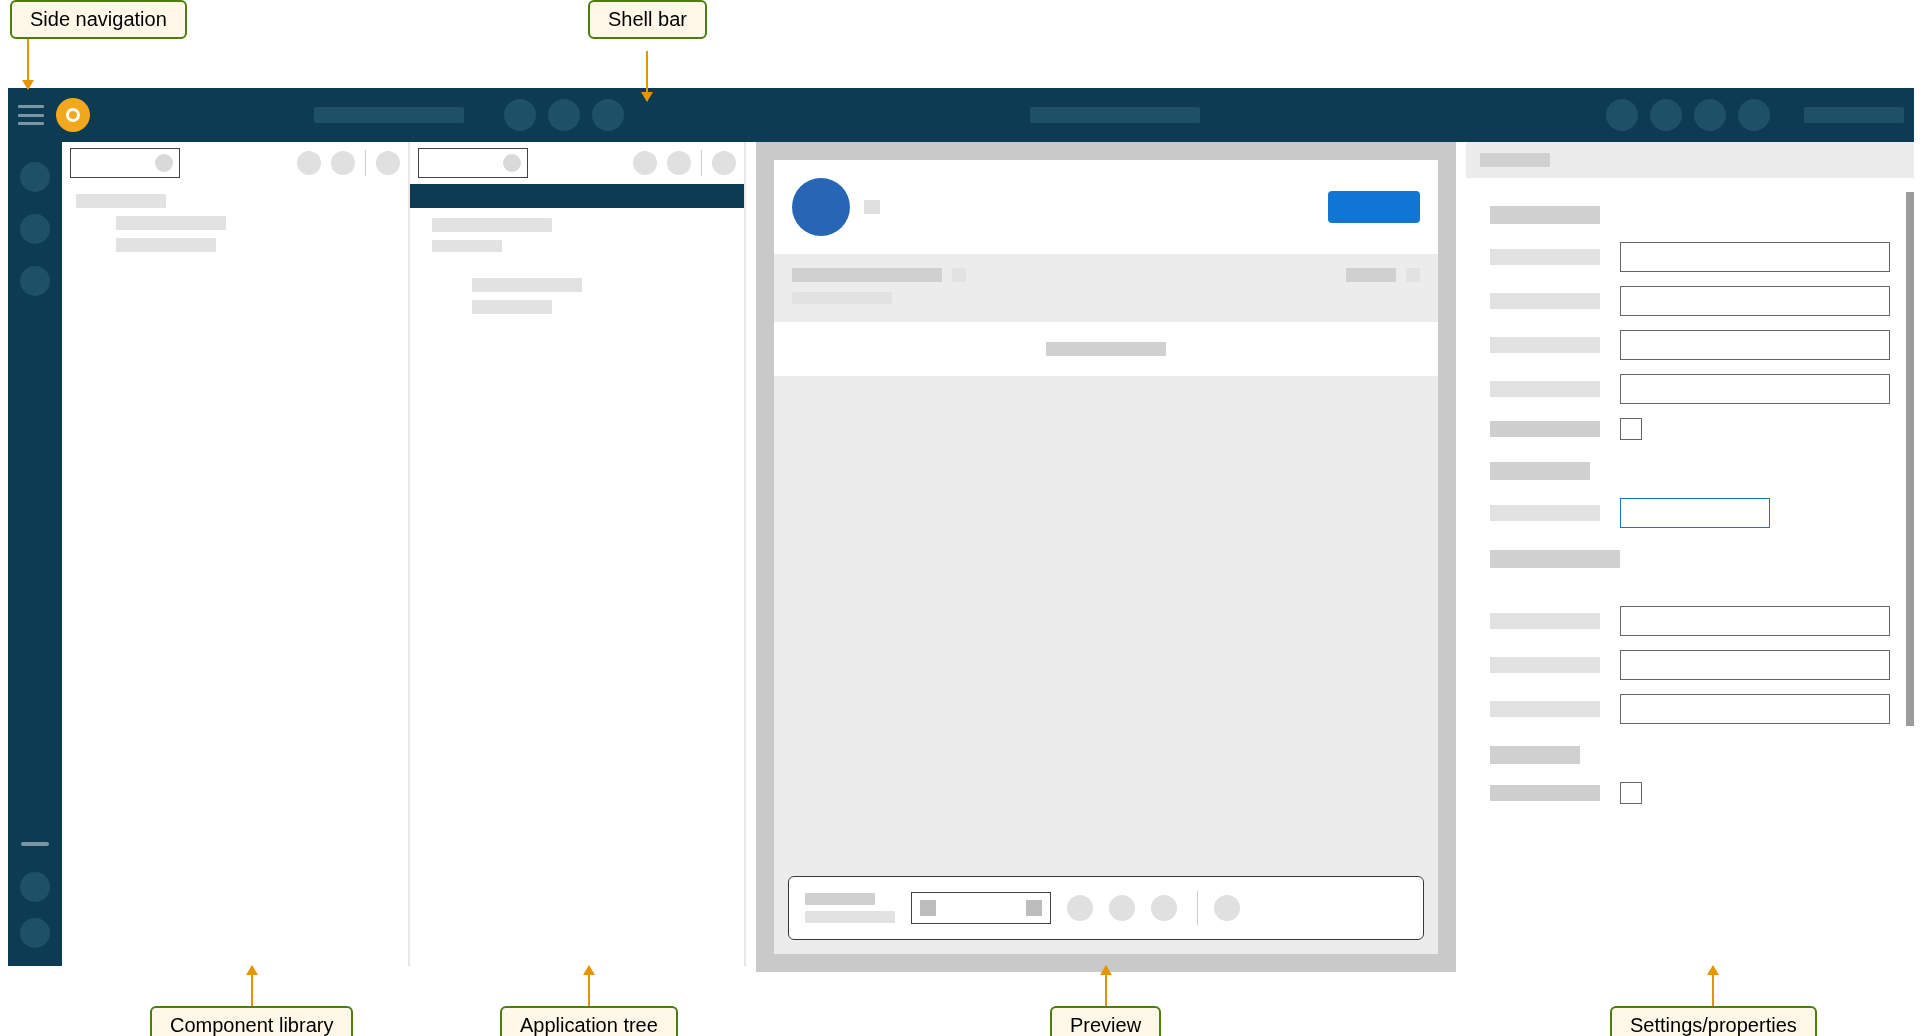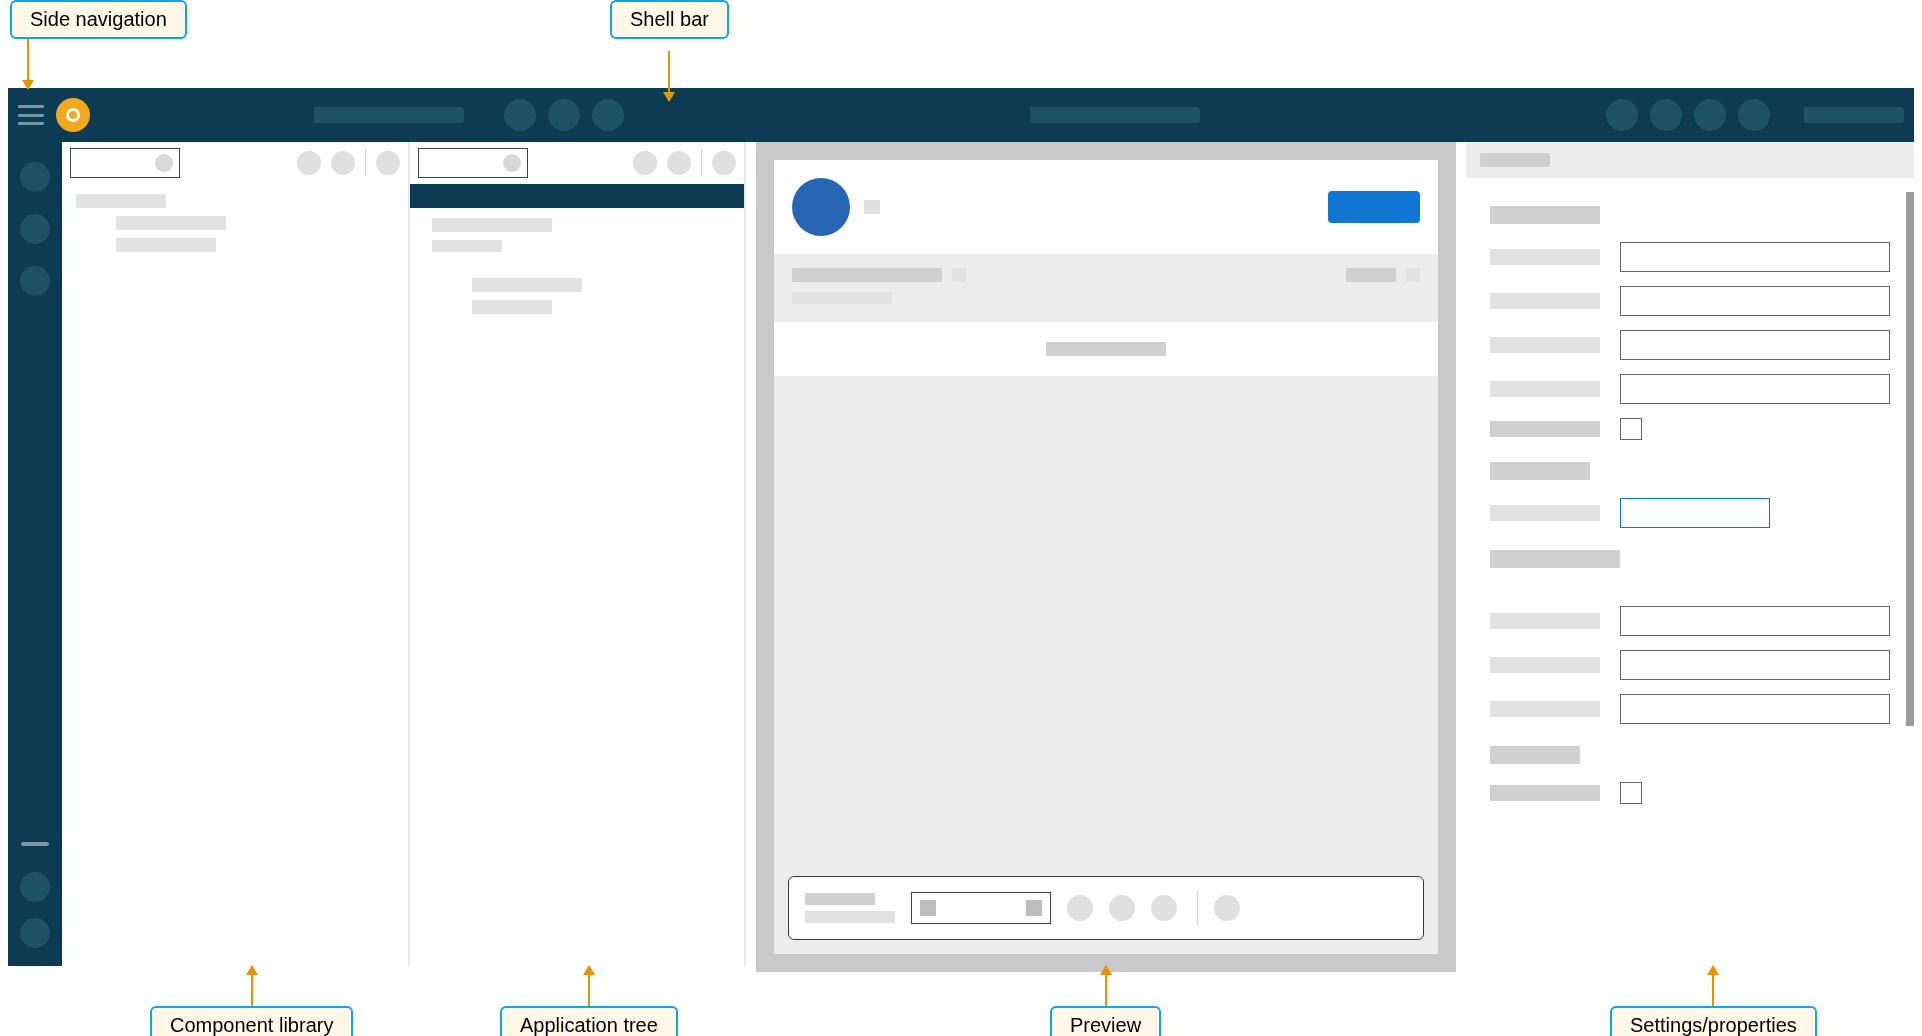--- a/index.html
+++ b/index.html
@@ -14,21 +14,21 @@
 
   
   .callout {
     position: absolute;
     display: flex;
     flex-direction: column;
     align-items: center;
     z-index: 50;
   }
   .callout-label {
-    border: 2px solid #0ea5e9;
+    border: 2px solid #4d7c0f;
     background: #fff8e8;
     border-radius: 6px;
     padding: 6px 18px;
     font-size: 20px;
     color: #000;
     white-space: nowrap;
   }
   .callout-line {
     width: 2px;
     background: #e69500;
@@ -305,21 +305,21 @@
 
 </style>
 </head>
 <body>
 
 <div class="callout" style="left:10px; top:0; align-items:center;">
   <div class="callout-label">Side navigation</div>
   <div class="callout-line callout-arrow-down" style="height:50px; margin-left:-140px;"></div>
 </div>
 
-<div class="callout" style="left:610px; top:0;gap:12px;">
+<div class="callout" style="left:588px; top:0;gap:12px;">
   <div class="callout-label">Shell bar</div>
   <div class="callout-line callout-arrow-down" style="height:50px;"></div>
 </div>
 
 <div class="app">
 
   <div class="shellbar">
     <div class="hamburger">
       <span></span>
         <span></span>

